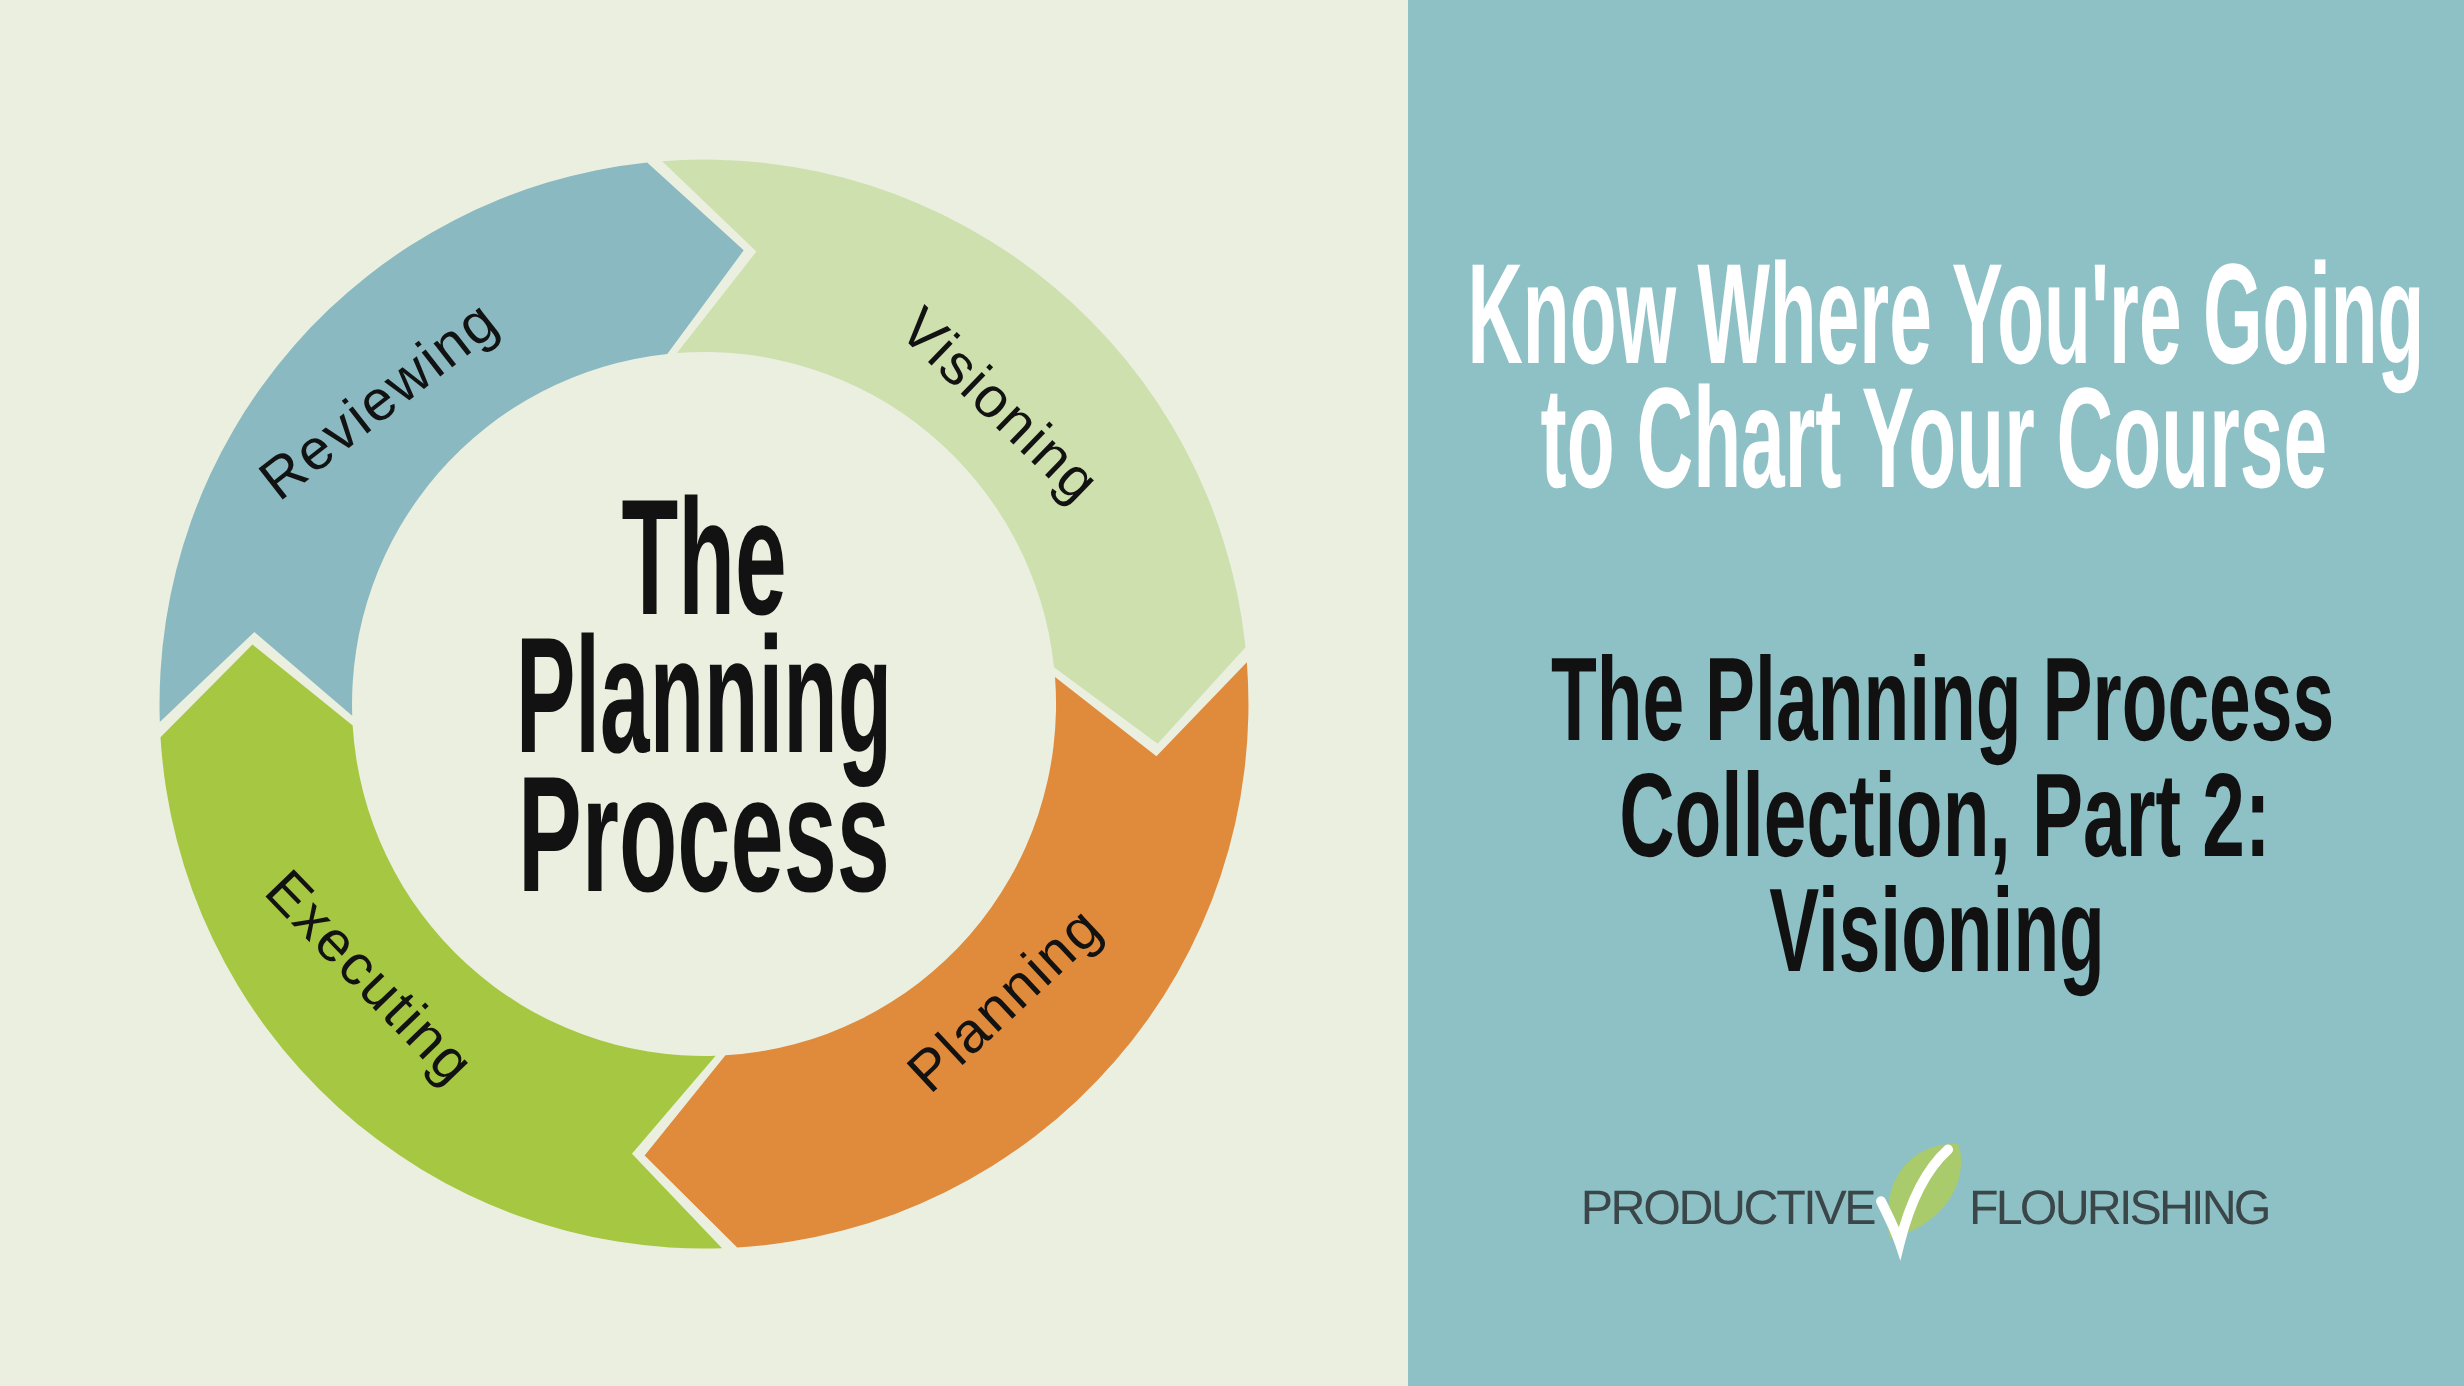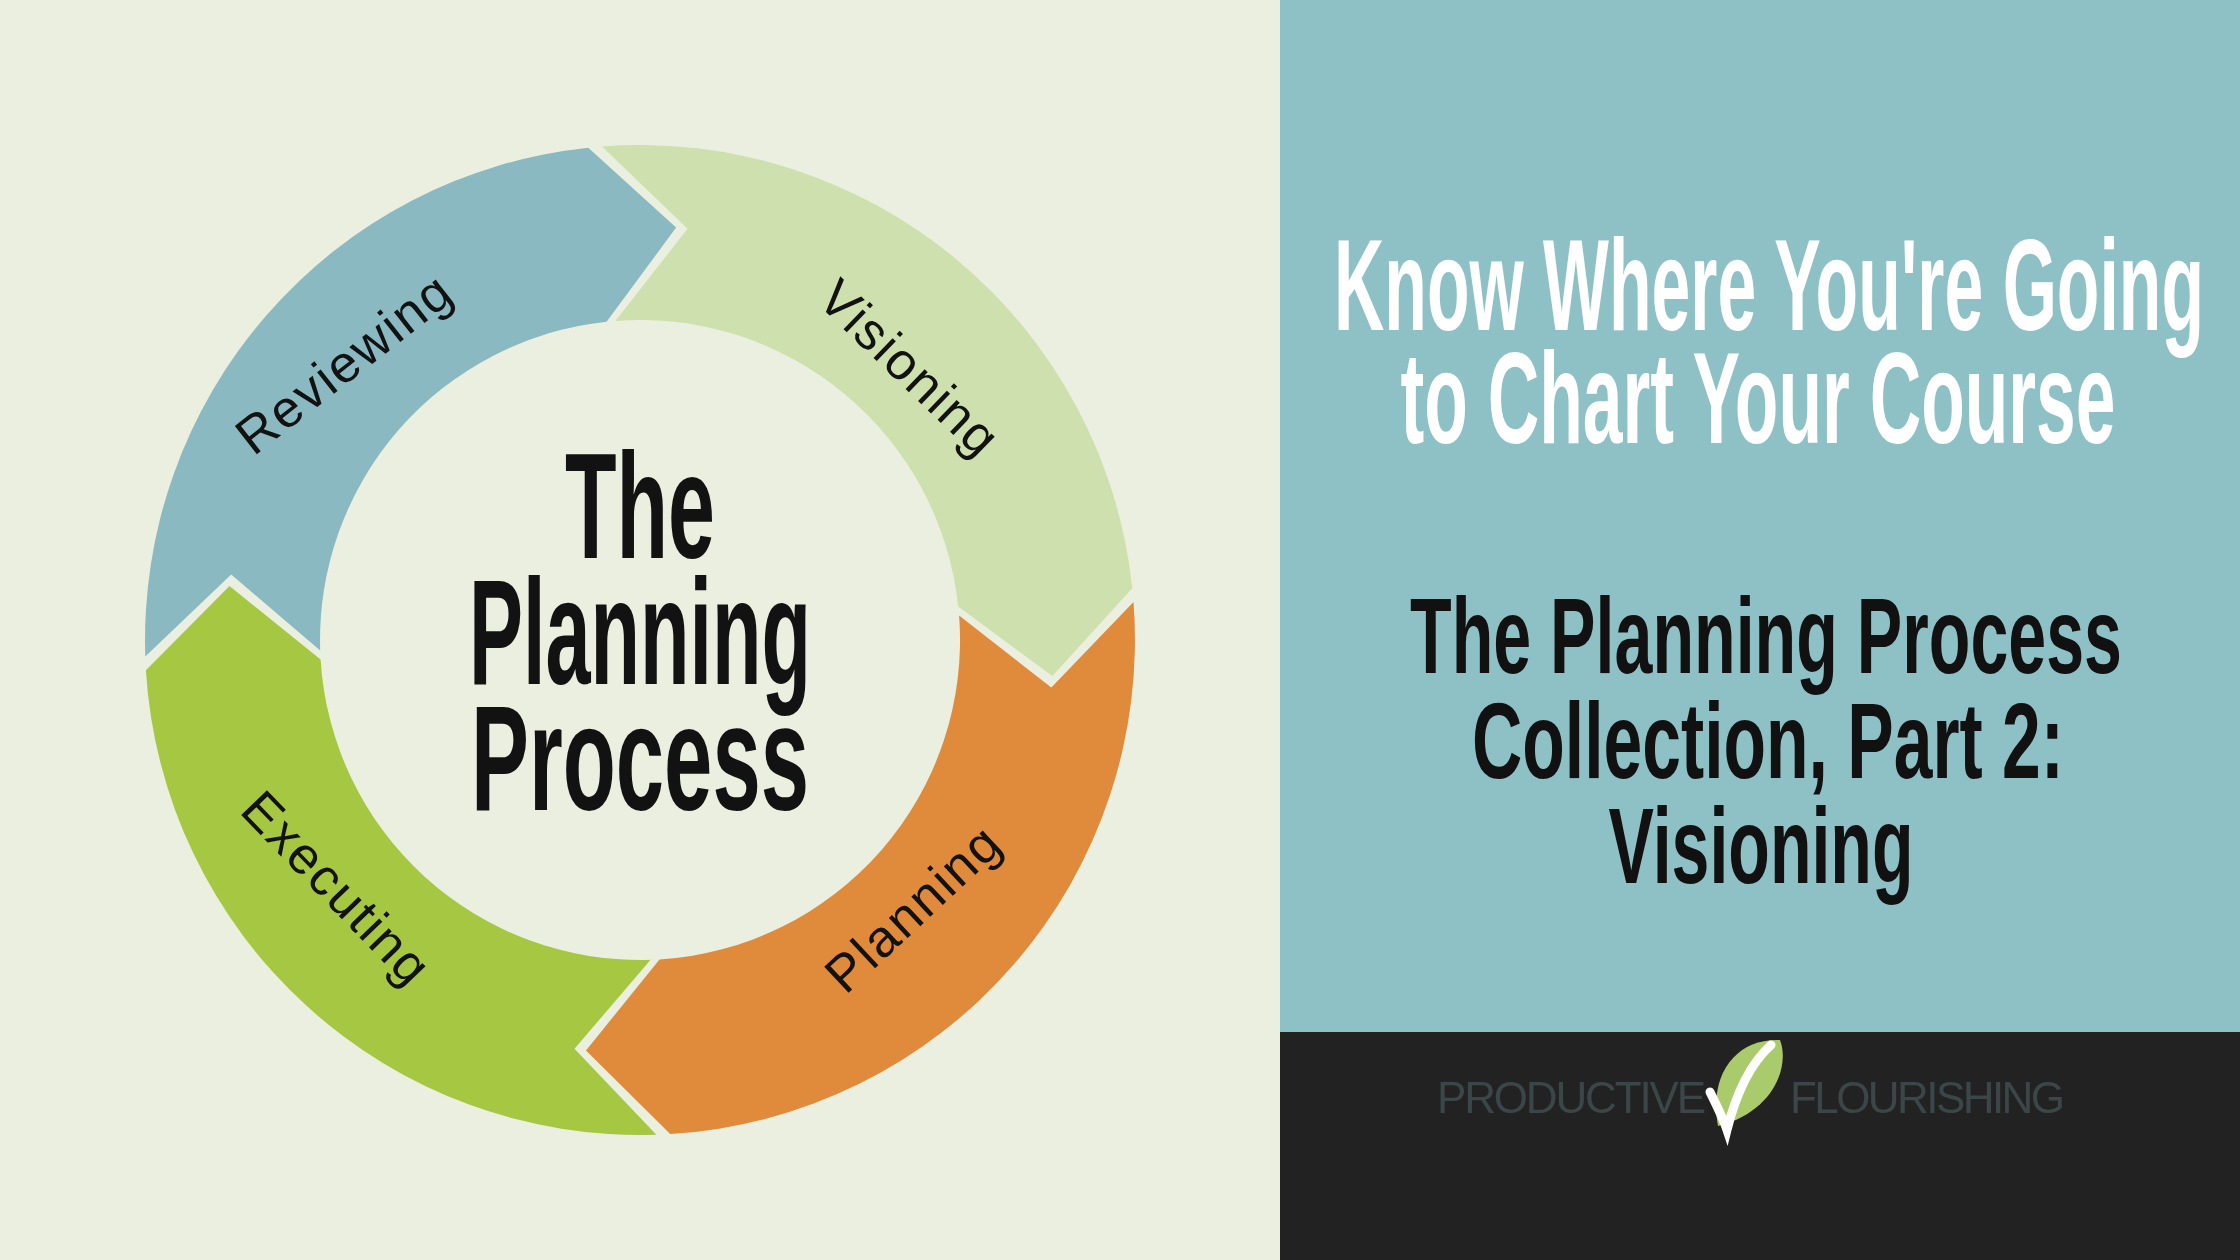--- a/index.html
+++ b/index.html
@@ -1,21 +1,21 @@
 <!DOCTYPE html>
 <html style="--left-bg: #ebefe0; --right-bg: #8ec1c6; --title-ink: #121212; --label-ink: #121212; --h1-ink: #ffffff; --h2-ink: #111111; --logo-ink: #3b4649;"><head>
 <meta charset="utf-8">
 <style>
   html,body{margin:0;padding:0;background:#222;}
   .stage{
     width:2240px;height:1260px;display:flex;overflow:hidden;
     font-family:"Liberation Sans",sans-serif;
   }
   .panel-left{width:1280px;height:1260px;background:var(--left-bg,#ebefe0);}
-  .panel-right{width:960px;height:1032px;background:var(--right-bg,#8ec1c6);}
+  .panel-right{width:960px;height:1260px;background:var(--right-bg,#8ec1c6);}
   svg{display:block;}
   .arc-label{
     font-family:"Liberation Sans",sans-serif;
     font-size:52px;font-weight:400;letter-spacing:2px;
     fill:var(--label-ink,#121212);text-anchor:middle;
   }
   .center-title{
     font-family:"Liberation Sans",sans-serif;
     font-size:150px;font-weight:700;
     fill:var(--title-ink,#121212);text-anchor:middle;

